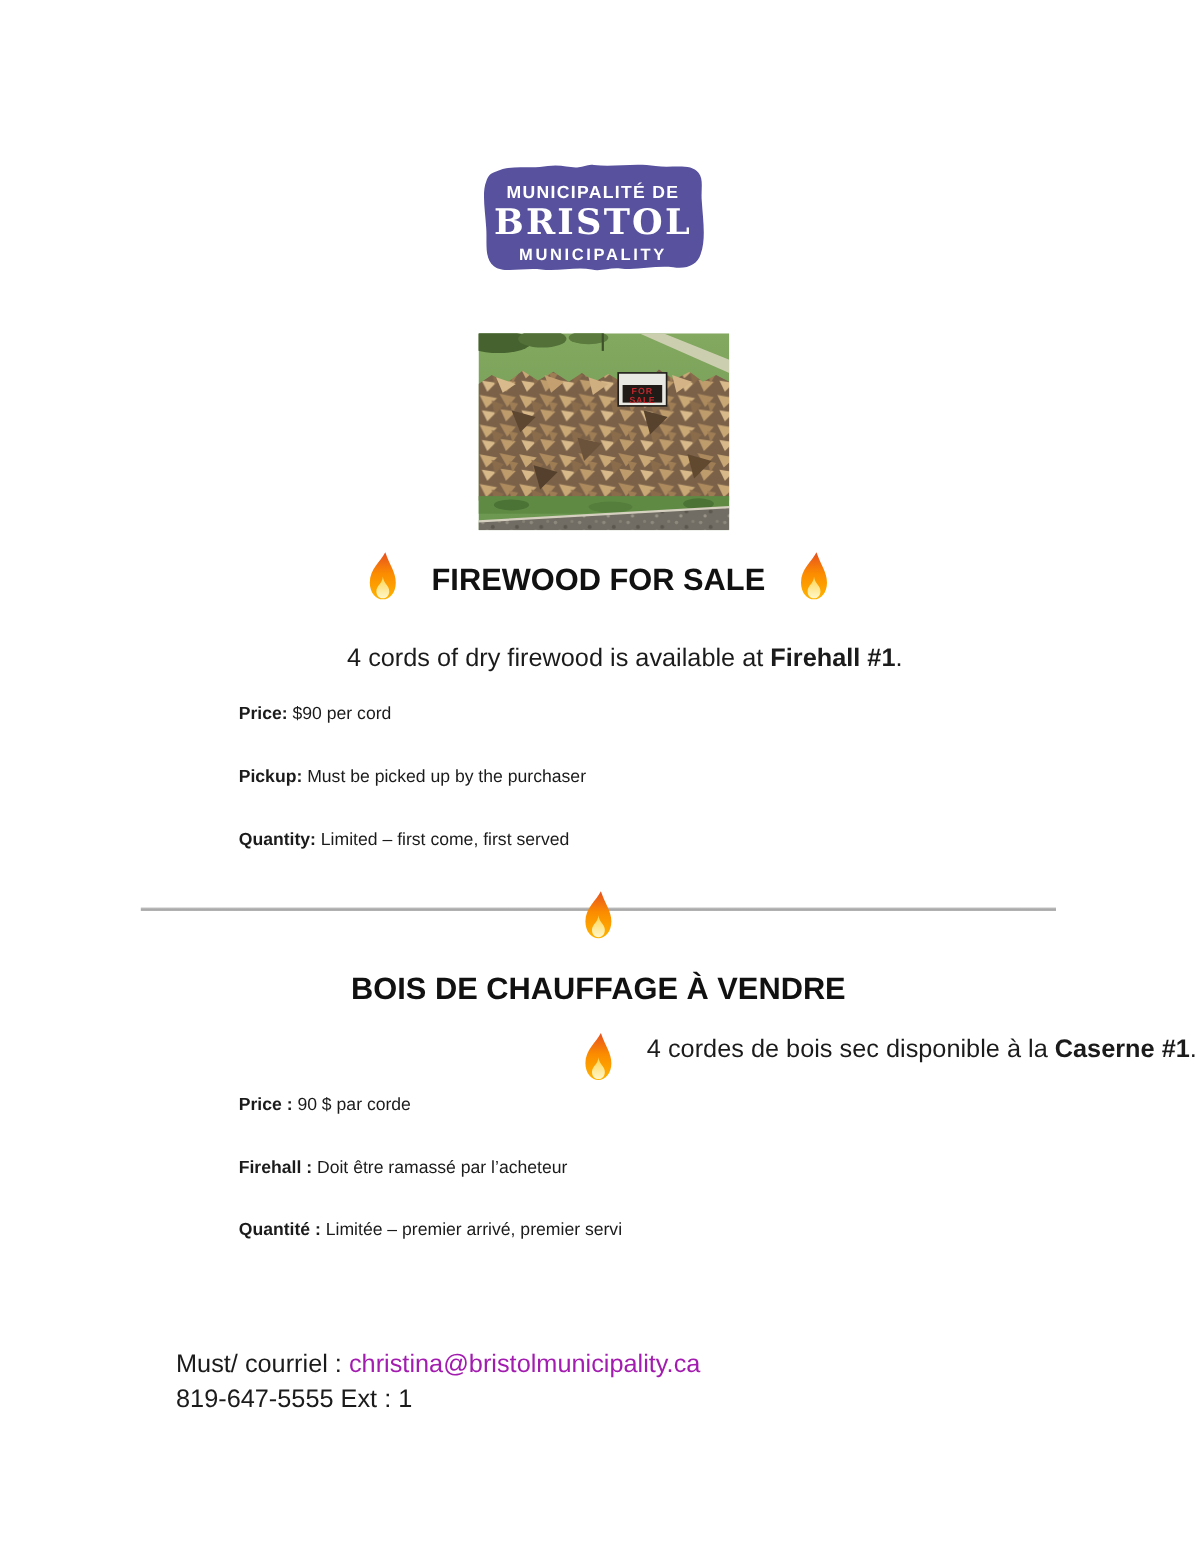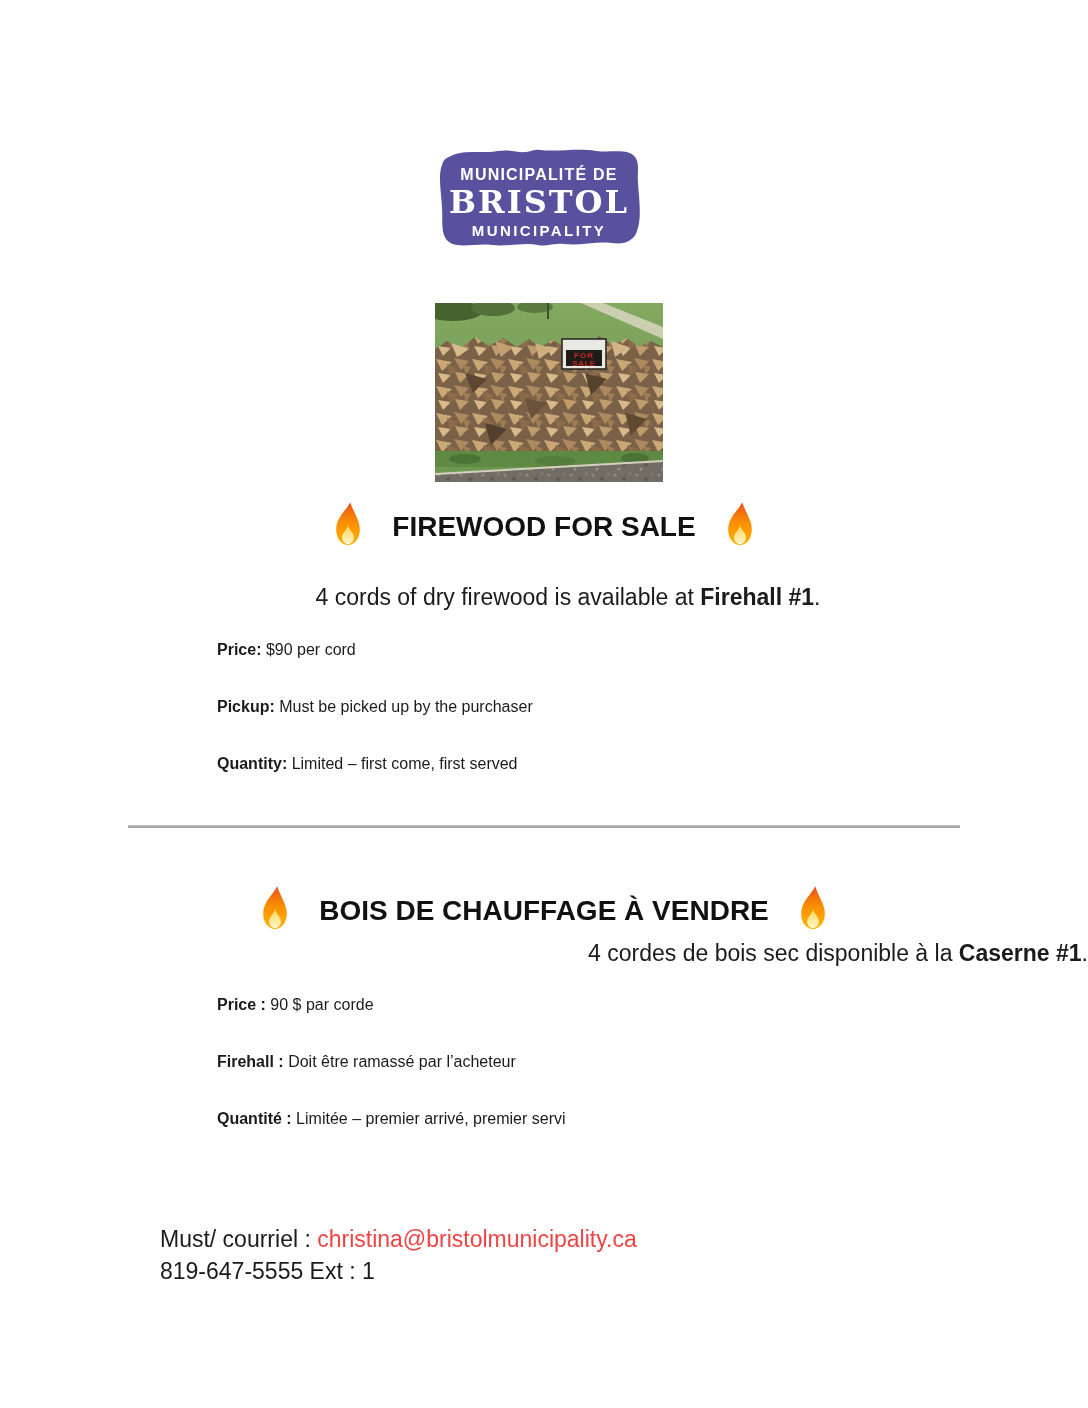--- a/index.html
+++ b/index.html
@@ -13,37 +13,37 @@
   .photo-svg  { position:absolute; left:435px; top:303px; }
 
   .logo-sans  { font-family:"Liberation Sans", sans-serif; font-weight:bold; fill:#ffffff; }
   .logo-serif { font-family:"DejaVu Serif", serif; font-weight:bold; fill:#ffffff; }
 
   .heading-row {
     position:absolute; left:0; width:100%;
     display:flex; align-items:center; justify-content:center; gap:26px;
   }
   .heading-row.en { top:504px; }
-  .heading-row.fr { top:888px; }
+  .heading-row.fr { top:812px;flex-direction:column; }
   .heading-text { font-size:28px; font-weight:bold; color:#111; white-space:pre; }
   .flame { width:36px; height:45px; transform:translateY(-3px); }
 
   .intro { position:absolute; left:0; width:100%; text-align:center; font-size:23px; white-space:pre-wrap; }
   .intro.en { top:584px;padding-left:24px; }
   .intro.fr { top:940px;text-align:right; }
 
   .para { position:absolute; left:194px; font-size:16px; white-space:pre-wrap;margin-left:23px; }
   .en-p1 { top:641px; } .en-p2 { top:698px; } .en-p3 { top:755px; }
   .fr-p1 { top:996px; } .fr-p2 { top:1053px; } .fr-p3 { top:1110px; }
 
   .divider { position:absolute; left:128px; top:825px; width:832px; height:3px;
              background:linear-gradient(#c3c3c3, #9a9a9a); }
 
   .footer { position:absolute; left:160px; top:1223px; font-size:23px; line-height:32px; }
-  .email-link { color:#ef4444; text-decoration:none; }
+  .email-link { color:#a21caf; text-decoration:none; }
 </style>
 </head>
 <body>
 
 <div class="page">
 
   <svg class="defs-holder" aria-hidden="true">
     <defs>
       <linearGradient id="flameBody" x1="0" y1="0" x2="0" y2="1">
         <stop offset="0" stop-color="#E8501F"></stop>

